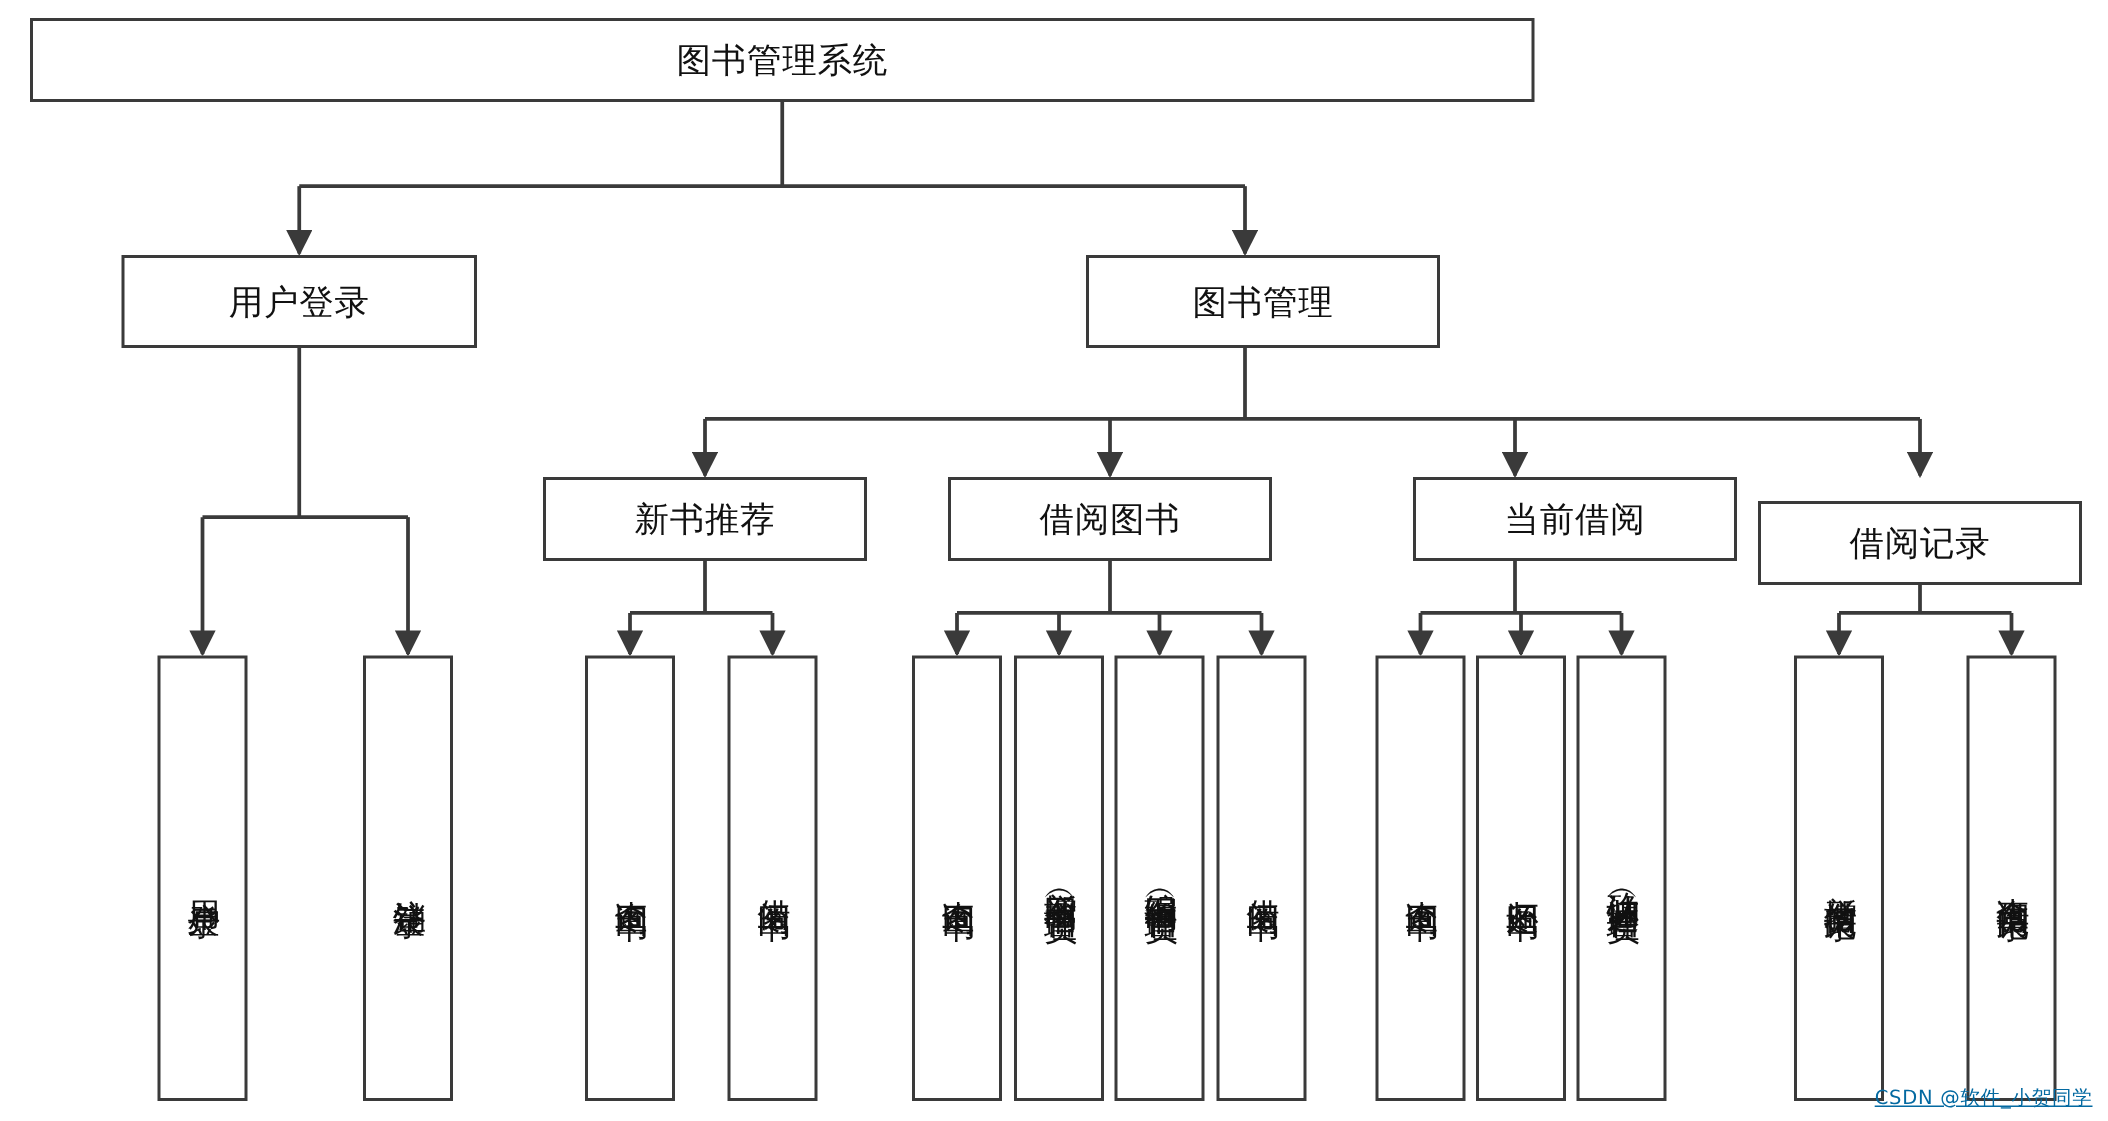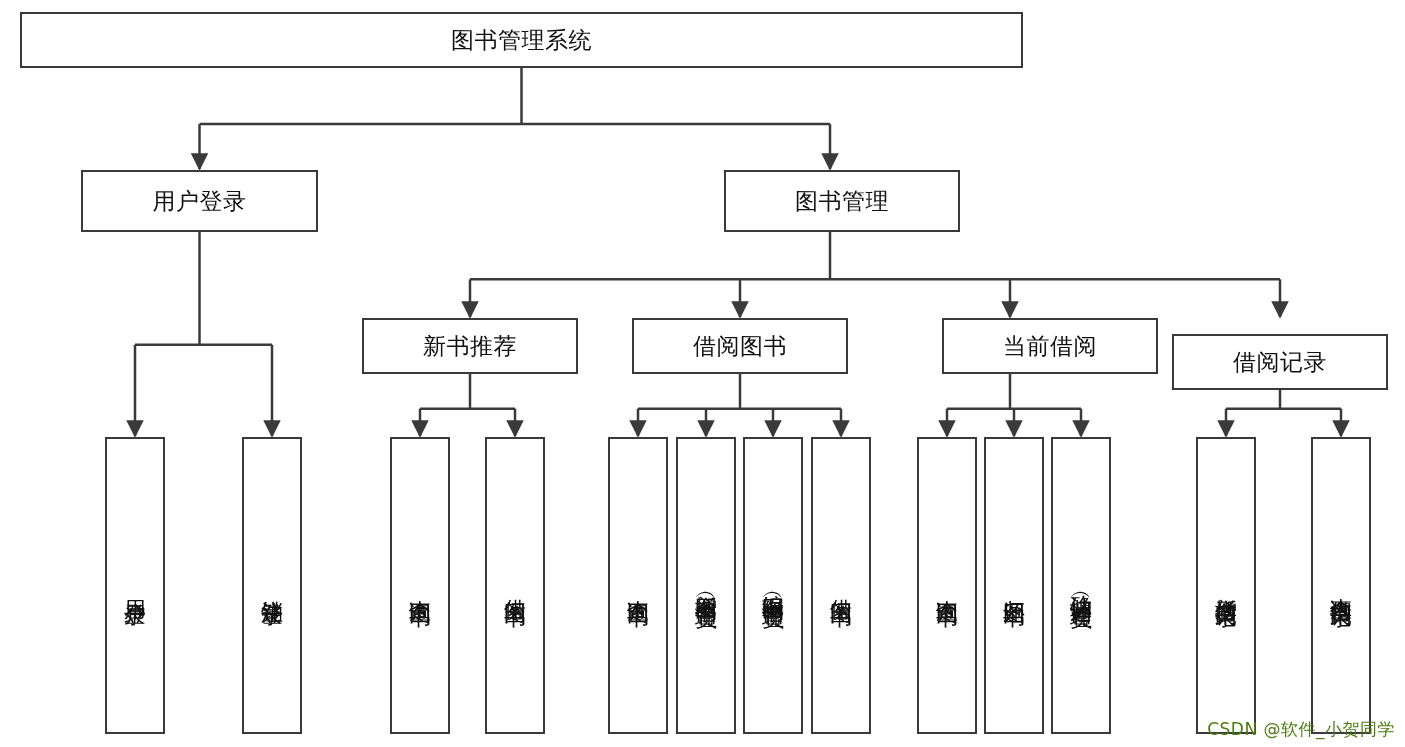--- a/index.html
+++ b/index.html
@@ -51,25 +51,26 @@
     text-orientation: upright;
     white-space: nowrap;
   }
   .node.horiz .label {
     white-space: nowrap;
   }
   #watermark {
     position: absolute;
     right: 10px;
     bottom: 6px;
-    font-size: 17px;
-    color: #4d7c0f;
+    font-size: 13px;
+    color: #0369a1;
     letter-spacing: 0.5px;
     white-space: nowrap;
     pointer-events: none;
+    text-decoration: underline;
   }
 </style>
 </head>
 <body>
 
 <div id="canvas">
 
   <svg id="edges" viewBox="0 0 1405 747" xmlns="http://www.w3.org/2000/svg">
     <defs>
       <marker id="arrow" viewBox="0 0 10 10" refX="9" refY="5" markerWidth="7" markerHeight="7" orient="auto-start-reverse">

